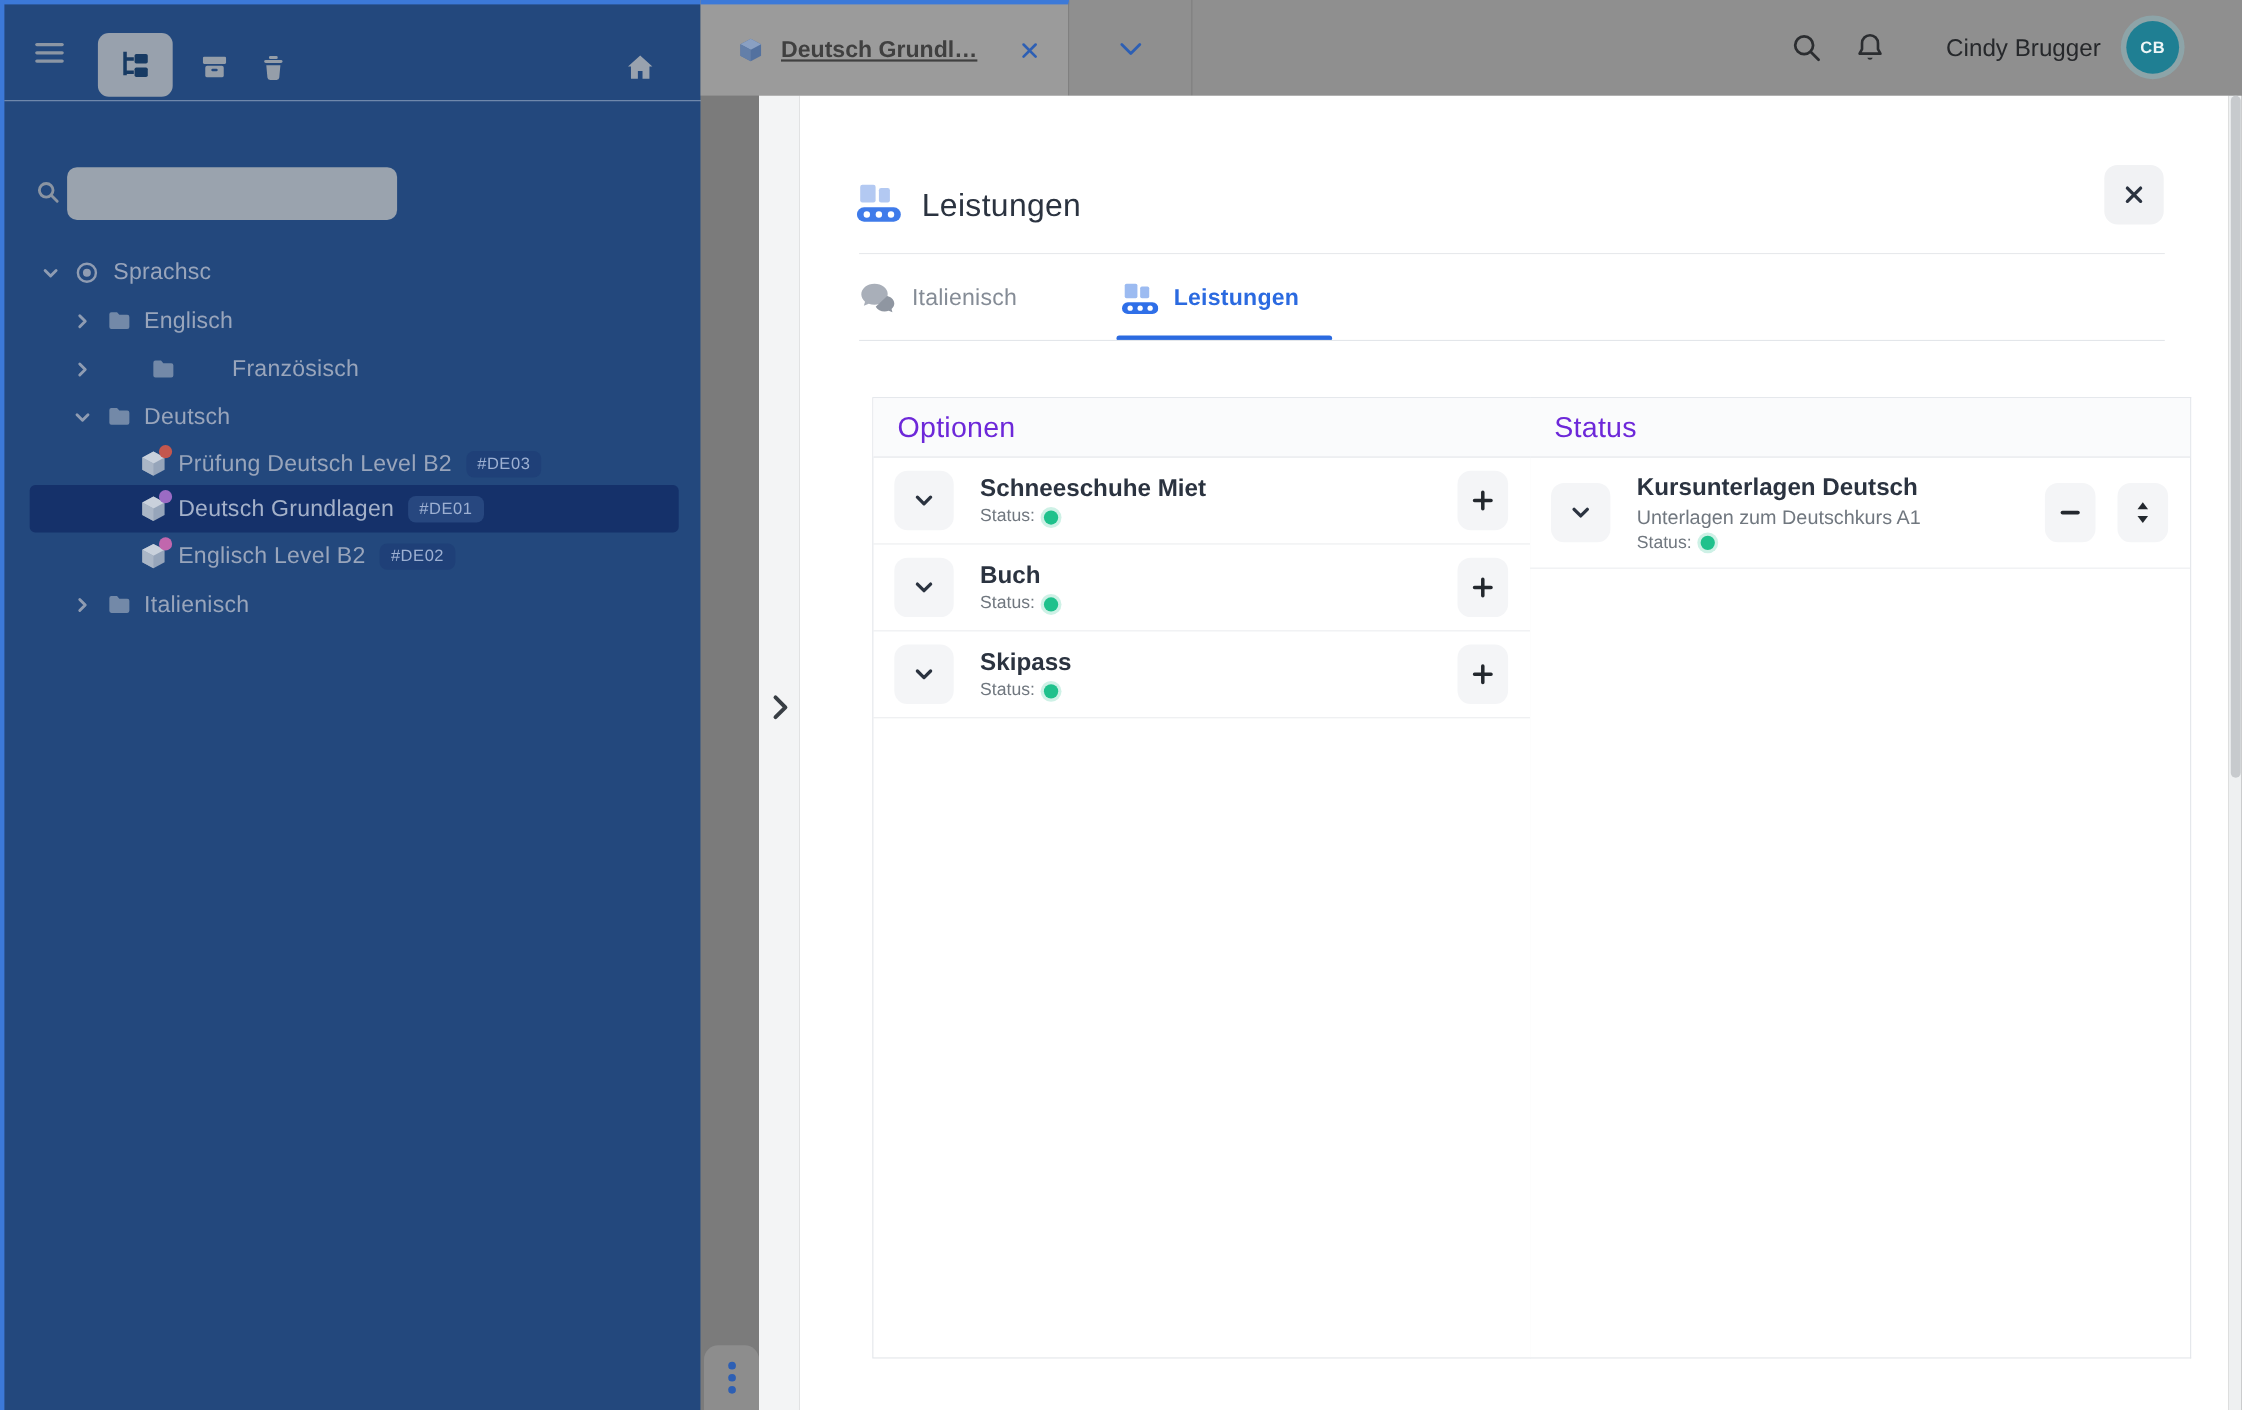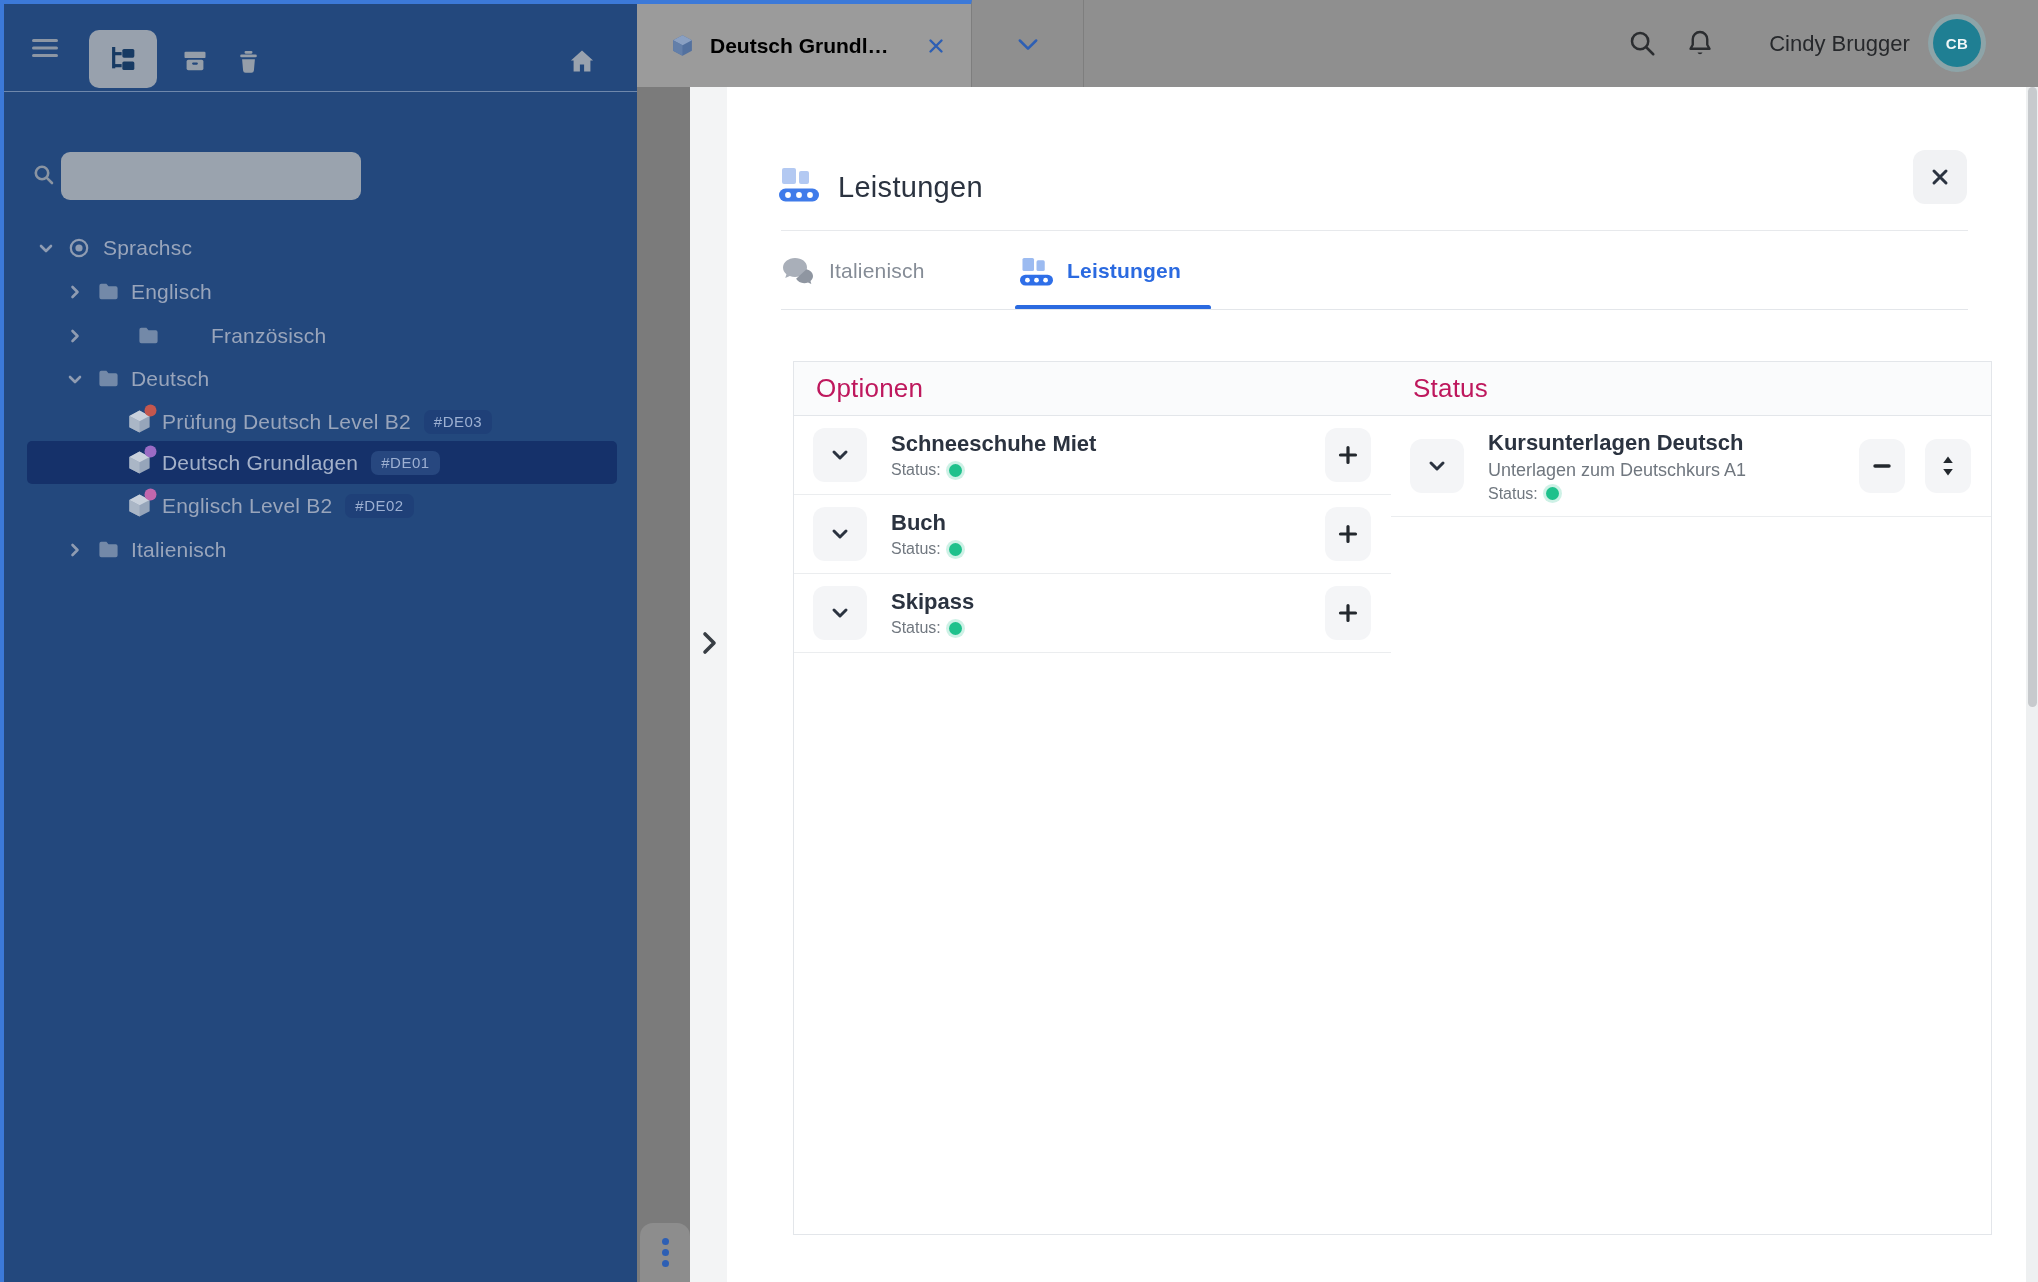--- a/index.html
+++ b/index.html
@@ -25,21 +25,21 @@
   .t-badge { margin-left:13px; background:#1f4078; color:#9db0d2; font-size:15px; letter-spacing:.5px;
     padding:4px 10px 5px; border-radius:7px; line-height:1; }
   .t-row.selected .t-badge { background:#27477f; }
   .pkg-dot { position:absolute; }
 
   
   #topbar { position:absolute; left:637px; top:0; width:1401px; height:87px; background:#8f8f8f; }
   .tb-tab { position:absolute; left:0; top:0; width:335px; height:87px; background:#9b9b9b;
     border-top:4px solid #3c79d8; border-right:1px solid #7e7e7e;
     display:flex; align-items:center; padding-left:33px; cursor:pointer; }
-  .tb-tab-label { font-size:21px; color:#000000; font-weight:700; margin-left:15px; white-space:nowrap; }
+  .tb-tab-label { font-size:21px; color:#404040; font-weight:700; margin-left:15px; white-space:nowrap;text-decoration:underline; }
   .tb-close { margin-left:auto; margin-right:26px; display:flex; cursor:pointer; }
   .tb-seg-dd { position:absolute; left:335px; top:0; width:112px; height:87px; border-right:1px solid #7e7e7e;
     display:flex; align-items:center; justify-content:center; cursor:pointer; }
   .tb-seg-create { position:absolute; left:447px; top:0; width:172px; height:87px;
     display:flex; align-items:center; justify-content:center; gap:13px; cursor:pointer; }
   .tb-create-label { font-size:21px; color:#2d5fb4; font-weight:700; }
   .tb-create-plus { font-size:27px; color:#2d5fb4; font-weight:400; line-height:1; }
   .tb-right-icon { position:absolute; top:28px; cursor:pointer; }
   .tb-user { position:absolute; left:1120px; top:0; height:87px; width:165px;
     display:flex; align-items:center; justify-content:center; font-size:22px; color:#26282b; white-space:nowrap; }
@@ -69,21 +69,21 @@
   .m-tabs-border { position:absolute; left:54px; top:222px; width:1187px; height:1px; background:#e3e6ea; }
   .m-tab { position:absolute; top:158px; height:52px; display:flex; align-items:center; gap:14px; cursor:pointer; }
   .m-tab .lbl { font-size:21px; font-weight:500; color:#858c96; letter-spacing:.2px; }
   .m-tab.active .lbl { color:#2b6ae0; font-weight:700; }
   .m-tab-underline { position:absolute; left:288px; top:218px; width:196px; height:5px; background:#2b6ae0; border-radius:3px; }
 
   .col-box { position:absolute; top:274px; height:874px; border:1.5px solid #e3e6ea; background:#fff; }
   #col-optionen { left:66px;  width:599px; }
   #col-auswahl  { left:664px; width:601px; border-left:none; }
   .col-header { height:54px; background:#fafbfc; border-bottom:1.5px solid #e3e6ea;
-    display:flex; align-items:center; padding-left:22px; font-size:26px; color:#be185d; letter-spacing:.2px; }
+    display:flex; align-items:center; padding-left:22px; font-size:26px; color:#6d28d9; letter-spacing:.2px; }
   .list-row { position:relative; height:79px; border-bottom:1px solid #ebedef;
     display:flex; align-items:center; padding:0 20px 0 19px; }
   .list-row.tall { height:101px; }
   .icon-btn { width:54px; height:54px; background:#f4f5f7; border:none; border-radius:12px;
     display:flex; align-items:center; justify-content:center; cursor:pointer; flex:none; }
   .icon-btn.slim { width:46px; }
   .row-text { margin-left:24px; display:flex; flex-direction:column; gap:4px; min-width:0; }
   .row-title { font-size:22px; font-weight:700; color:#2b3340; white-space:nowrap; }
   .row-sub { font-size:18px; color:#70777f; white-space:nowrap; }
   .row-status { font-size:16px; color:#70777f; display:flex; align-items:center; gap:8px; }

